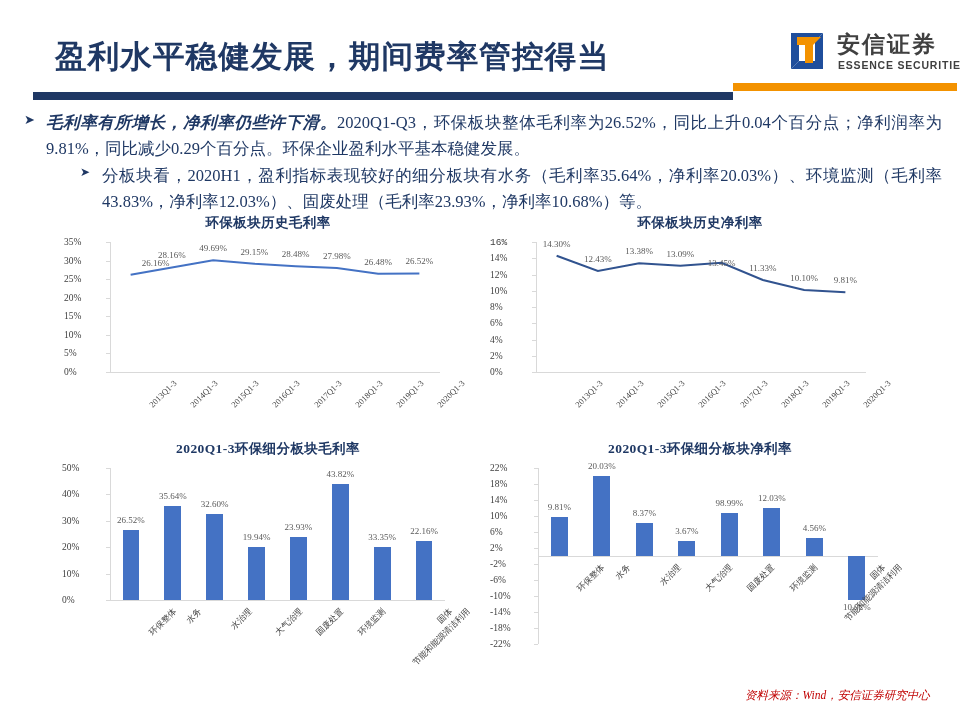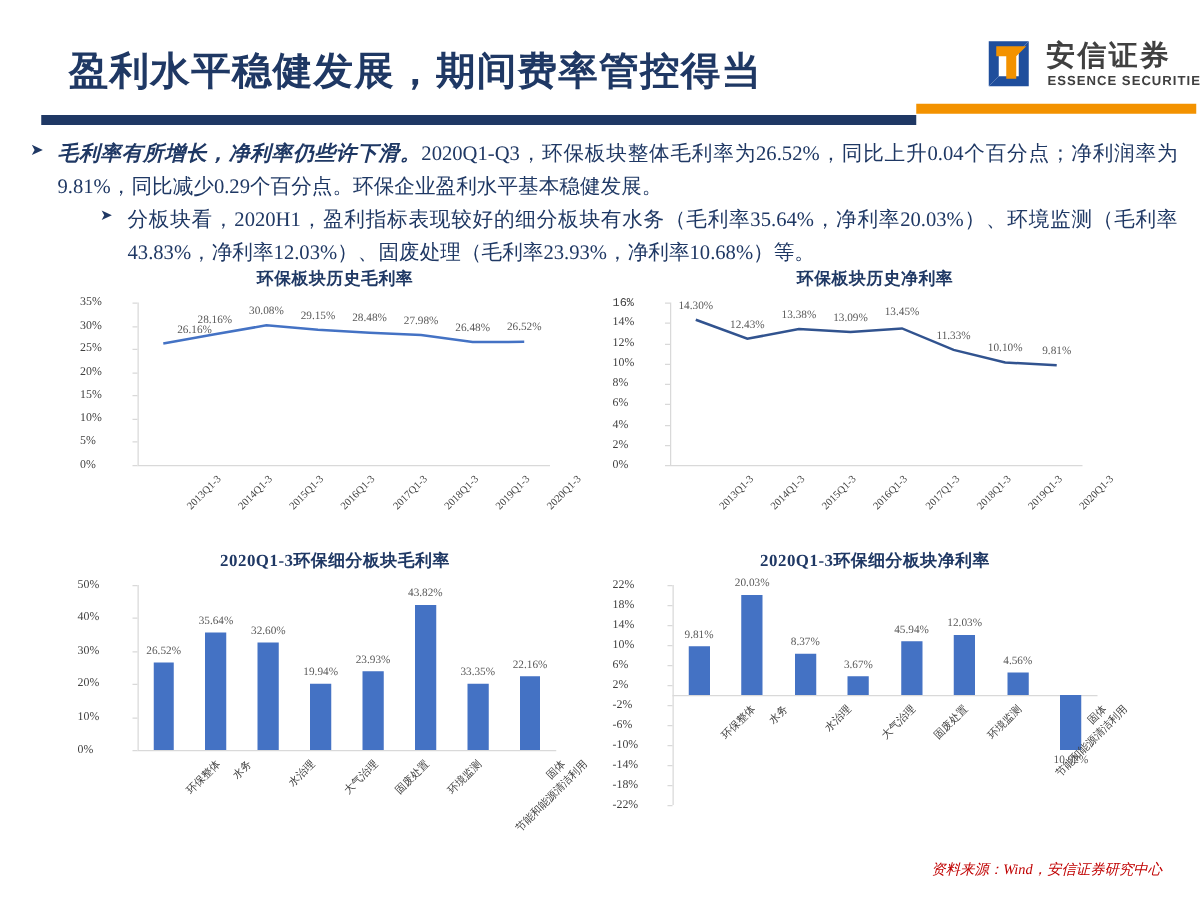--- a/index.html
+++ b/index.html
@@ -129,21 +129,21 @@
       <div class="tickmark" style="left:38px;top:65.14285714285714px;"></div>
       <div class="ytick" style="top:46.571428571428584px;right:364px;width:40px;">30%</div>
       <div class="tickmark" style="left:38px;top:46.571428571428584px;"></div>
       <div class="ytick" style="top:28px;right:364px;width:40px;">35%</div>
       <div class="tickmark" style="left:38px;top:28px;"></div>
       <svg class="line-svg" width="400" height="216">
         <polyline points="62.625,60.83428571428571 103.875,53.40571428571428 145.125,46.27428571428571 186.375,49.72857142857143 227.625,52.21714285714286 268.875,54.07428571428571 310.125,59.64571428571429 351.375,59.49714285714286" fill="none" stroke="#4472C4" stroke-width="2"></polyline>
       </svg>
       <div class="dlabel" style="left:62.625px;top:43.83428571428571px;margin-left:25px;">26.16%</div>
       <div class="dlabel" style="left:103.875px;top:36.40571428571428px;">28.16%</div>
-      <div class="dlabel" style="left:145.125px;top:29.27428571428571px;">30.08%</div>
+      <div class="dlabel" style="left:145.125px;top:29.27428571428571px;">49.69%</div>
       <div class="dlabel" style="left:186.375px;top:32.72857142857143px;">29.15%</div>
       <div class="dlabel" style="left:227.625px;top:35.21714285714286px;">28.48%</div>
       <div class="dlabel" style="left:268.875px;top:37.07428571428571px;">27.98%</div>
       <div class="dlabel" style="left:310.125px;top:42.64571428571429px;">26.48%</div>
       <div class="dlabel" style="left:351.375px;top:42.49714285714286px;">26.52%</div>
       <div class="xlab" style="left:68.625px;top:164px;">2013Q1-3</div>
       <div class="xlab" style="left:109.875px;top:164px;">2014Q1-3</div>
       <div class="xlab" style="left:151.125px;top:164px;">2015Q1-3</div>
       <div class="xlab" style="left:192.375px;top:164px;">2016Q1-3</div>
       <div class="xlab" style="left:233.625px;top:164px;">2017Q1-3</div>
@@ -174,21 +174,21 @@
       <div class="tickmark" style="left:42px;top:44.25px;"></div>
       <div class="ytick" style="top:28px;right:380px;width:40px;font-family:Liberation Mono, monospace;">16%</div>
       <div class="tickmark" style="left:42px;top:28px;"></div>
       <svg class="line-svg" width="420" height="216">
         <polyline points="66.625,41.8125 107.875,57.00625000000001 149.125,49.287499999999994 190.375,51.64375 231.625,48.71875 272.875,65.94375 314.125,75.9375 355.375,78.29375" fill="none" stroke="#31538F" stroke-width="2"></polyline>
       </svg>
       <div class="dlabel" style="left:66.625px;top:24.8125px;">14.30%</div>
       <div class="dlabel" style="left:107.875px;top:40.00625000000001px;">12.43%</div>
       <div class="dlabel" style="left:149.125px;top:32.287499999999994px;">13.38%</div>
       <div class="dlabel" style="left:190.375px;top:34.64375px;">13.09%</div>
-      <div class="dlabel" style="left:231.625px;top:30px;text-align:right;">13.45%</div>
+      <div class="dlabel" style="left:231.625px;top:44px;text-align:right;">13.45%</div>
       <div class="dlabel" style="left:272.875px;top:48.943749999999994px;">11.33%</div>
       <div class="dlabel" style="left:314.125px;top:58.9375px;">10.10%</div>
       <div class="dlabel" style="left:355.375px;top:61.29375px;">9.81%</div>
       <div class="xlab" style="left:72.625px;top:164px;">2013Q1-3</div>
       <div class="xlab" style="left:113.875px;top:164px;">2014Q1-3</div>
       <div class="xlab" style="left:155.125px;top:164px;">2015Q1-3</div>
       <div class="xlab" style="left:196.375px;top:164px;">2016Q1-3</div>
       <div class="xlab" style="left:237.625px;top:164px;">2017Q1-3</div>
       <div class="xlab" style="left:278.875px;top:164px;">2018Q1-3</div>
       <div class="xlab" style="left:320.125px;top:164px;">2019Q1-3</div>
@@ -267,21 +267,21 @@
       <div class="tickmark" style="left:44px;top:28px;"></div>
       <div class="bar" style="left:60.75px;top:76.75999999999999px;width:17px;height:39.24000000000001px;background:#4472C4;"></div>
       <div class="dlabel" style="left:69.25px;top:61.75999999999999px;">9.81%</div>
       <div class="bar" style="left:103.25px;top:35.879999999999995px;width:17px;height:80.12px;background:#4472C4;"></div>
       <div class="dlabel" style="left:111.75px;top:20.879999999999995px;">20.03%</div>
       <div class="bar" style="left:145.75px;top:82.52000000000001px;width:17px;height:33.47999999999999px;background:#4472C4;"></div>
       <div class="dlabel" style="left:154.25px;top:67.52000000000001px;">8.37%</div>
       <div class="bar" style="left:188.25px;top:101.32px;width:17px;height:14.680000000000007px;background:#4472C4;"></div>
       <div class="dlabel" style="left:196.75px;top:86.32px;">3.67%</div>
       <div class="bar" style="left:230.75px;top:73.28px;width:17px;height:42.72px;background:#4472C4;"></div>
-      <div class="dlabel" style="left:239.25px;top:58.28px;">45.94%</div>
+      <div class="dlabel" style="left:239.25px;top:58.28px;">98.99%</div>
       <div class="bar" style="left:273.25px;top:67.88px;width:17px;height:48.120000000000005px;background:#4472C4;"></div>
       <div class="dlabel" style="left:281.75px;top:52.879999999999995px;">12.03%</div>
       <div class="bar" style="left:315.75px;top:97.76px;width:17px;height:18.239999999999995px;background:#4472C4;"></div>
       <div class="dlabel" style="left:324.25px;top:82.76px;">4.56%</div>
       <div class="bar" style="left:358.25px;top:116px;width:17px;height:43.68000000000001px;background:#4472C4;"></div>
       <div class="dlabel" style="left:366.75px;top:161.68px;">10.92%</div>
       <div class="xlab" style="left:75.25px;top:122px;">环保整体</div>
       <div class="xlab" style="left:117.75px;top:122px;">水务</div>
       <div class="xlab" style="left:160.25px;top:122px;">水治理</div>
       <div class="xlab" style="left:202.75px;top:122px;">大气治理</div>

